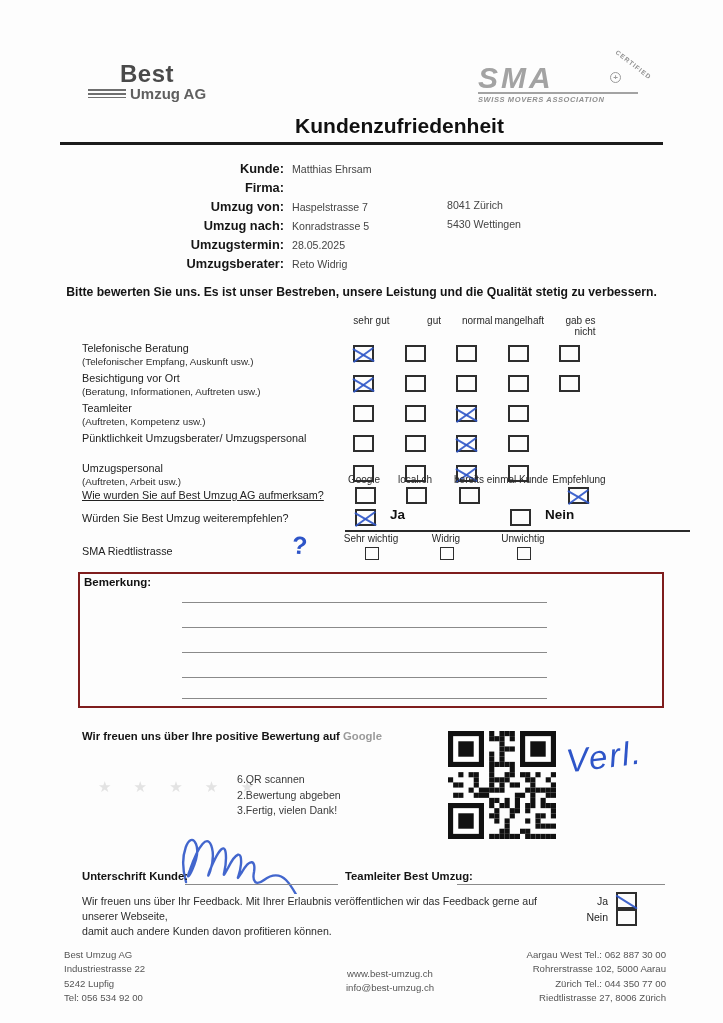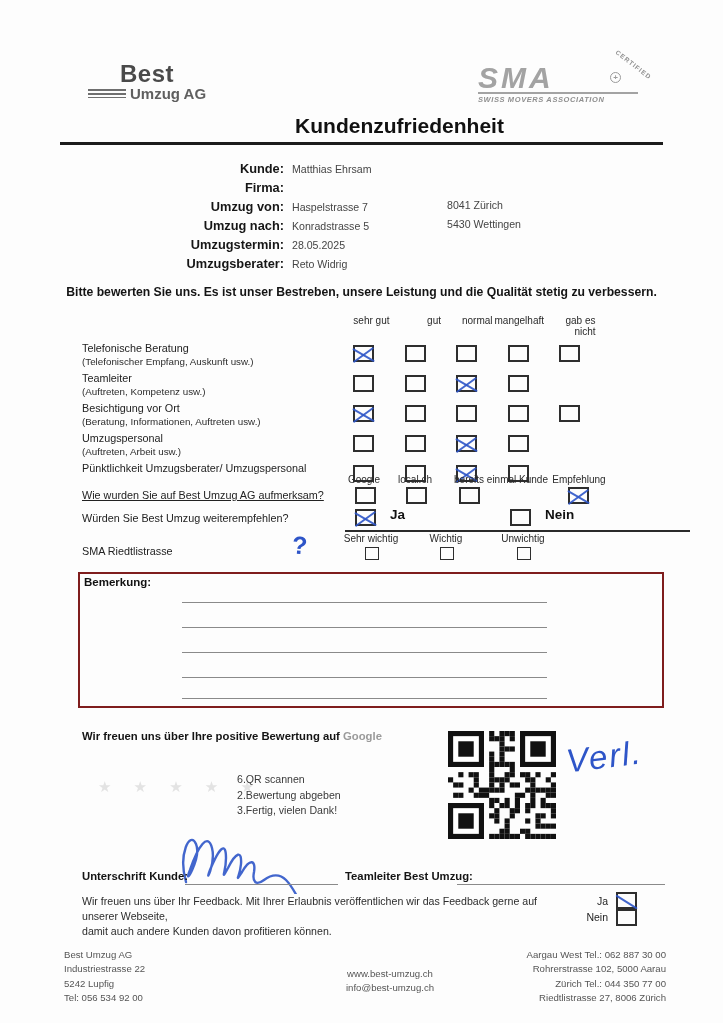--- a/index.html
+++ b/index.html
@@ -165,83 +165,83 @@
       <div class="cell">
           <span class="cb"></span>
         </div>
       <div class="cell">
           <span class="cb"></span>
         </div>
     </div>
 
     <div class="rgrid rrow">
       <div>
+          <div class="r-label">Besichtigung vor Ort</div>
+           <div class="r-sub">(Beratung, Informationen, Auftreten usw.)</div>
+        </div>
+      <div class="cell">
+          <span class="cb checked"></span>
+        </div>
+      <div class="cell">
+          <span class="cb"></span>
+        </div>
+      <div class="cell">
+          <span class="cb"></span>
+        </div>
+      <div class="cell">
+          <span class="cb"></span>
+        </div>
+      <div class="cell">
+          <span class="cb"></span>
+        </div>
+    </div>
+
+    <div class="rgrid rrow">
+      <div>
           <div class="r-label">Teamleiter</div>
            <div class="r-sub">(Auftreten, Kompetenz usw.)</div>
         </div>
       <div class="cell">
           <span class="cb"></span>
         </div>
       <div class="cell">
           <span class="cb"></span>
         </div>
       <div class="cell">
           <span class="cb checked"></span>
         </div>
       <div class="cell">
           <span class="cb"></span>
         </div>
       <div class="cell"></div>
     </div>
 
     <div class="rgrid rrow">
       <div>
-          <div class="r-label">Besichtigung vor Ort</div>
-           <div class="r-sub">(Beratung, Informationen, Auftreten usw.)</div>
+          <div class="r-label">Pünktlichkeit Umzugsberater/ Umzugspersonal</div>
+        </div>
+      <div class="cell">
+          <span class="cb"></span>
+        </div>
+      <div class="cell">
+          <span class="cb"></span>
         </div>
       <div class="cell">
           <span class="cb checked"></span>
         </div>
       <div class="cell">
           <span class="cb"></span>
         </div>
-      <div class="cell">
-          <span class="cb"></span>
-        </div>
-      <div class="cell">
-          <span class="cb"></span>
-        </div>
-      <div class="cell">
-          <span class="cb"></span>
-        </div>
+      <div class="cell"></div>
     </div>
 
     <div class="rgrid rrow">
       <div>
           <div class="r-label">Umzugspersonal</div>
            <div class="r-sub">(Auftreten, Arbeit usw.)</div>
-        </div>
-      <div class="cell">
-          <span class="cb"></span>
-        </div>
-      <div class="cell">
-          <span class="cb"></span>
-        </div>
-      <div class="cell">
-          <span class="cb checked"></span>
-        </div>
-      <div class="cell">
-          <span class="cb"></span>
-        </div>
-      <div class="cell"></div>
-    </div>
-
-    <div class="rgrid rrow">
-      <div>
-          <div class="r-label">Pünktlichkeit Umzugsberater/ Umzugspersonal</div>
         </div>
       <div class="cell">
           <span class="cb"></span>
         </div>
       <div class="cell">
           <span class="cb"></span>
         </div>
       <div class="cell">
           <span class="cb checked"></span>
         </div>
@@ -263,21 +263,21 @@
   <span class="abs cb checked" style="left:568px;top:487px;"></span>
 
   <span class="abs q-label" style="left:82px;top:512px;">Würden Sie Best Umzug weiterempfehlen?</span>
   <span class="abs cb checked" style="left:355px;top:509px;"></span>
   <span class="abs yn" style="left:390px;top:507px;">Ja</span>
   <span class="abs cb" style="left:510px;top:509px;"></span>
   <span class="abs yn" style="left:545px;top:507px;">Nein</span>
   <div class="rec-rule"></div>
 
   <span class="abs opt-head" style="left:371px;top:533px;">Sehr wichtig</span>
-  <span class="abs opt-head" style="left:446px;top:533px;">Wichtig</span>
+  <span class="abs opt-head" style="left:446px;top:533px;">Widrig</span>
   <span class="abs opt-head" style="left:523px;top:533px;">Unwichtig</span>
   <span class="abs q-label" style="left:82px;top:545px;">SMA Riedtlistrasse</span>
   <span class="abs hand qmark" style="left:292px;top:531px;">?</span>
   <span class="abs cb small" style="left:365px;top:547px;"></span>
   <span class="abs cb small" style="left:440px;top:547px;"></span>
   <span class="abs cb small" style="left:517px;top:547px;"></span>
 
   <div class="remarks">
     <span class="remarks-label">Bemerkung:</span>
     <div class="rline" style="top:28px;"></div>

